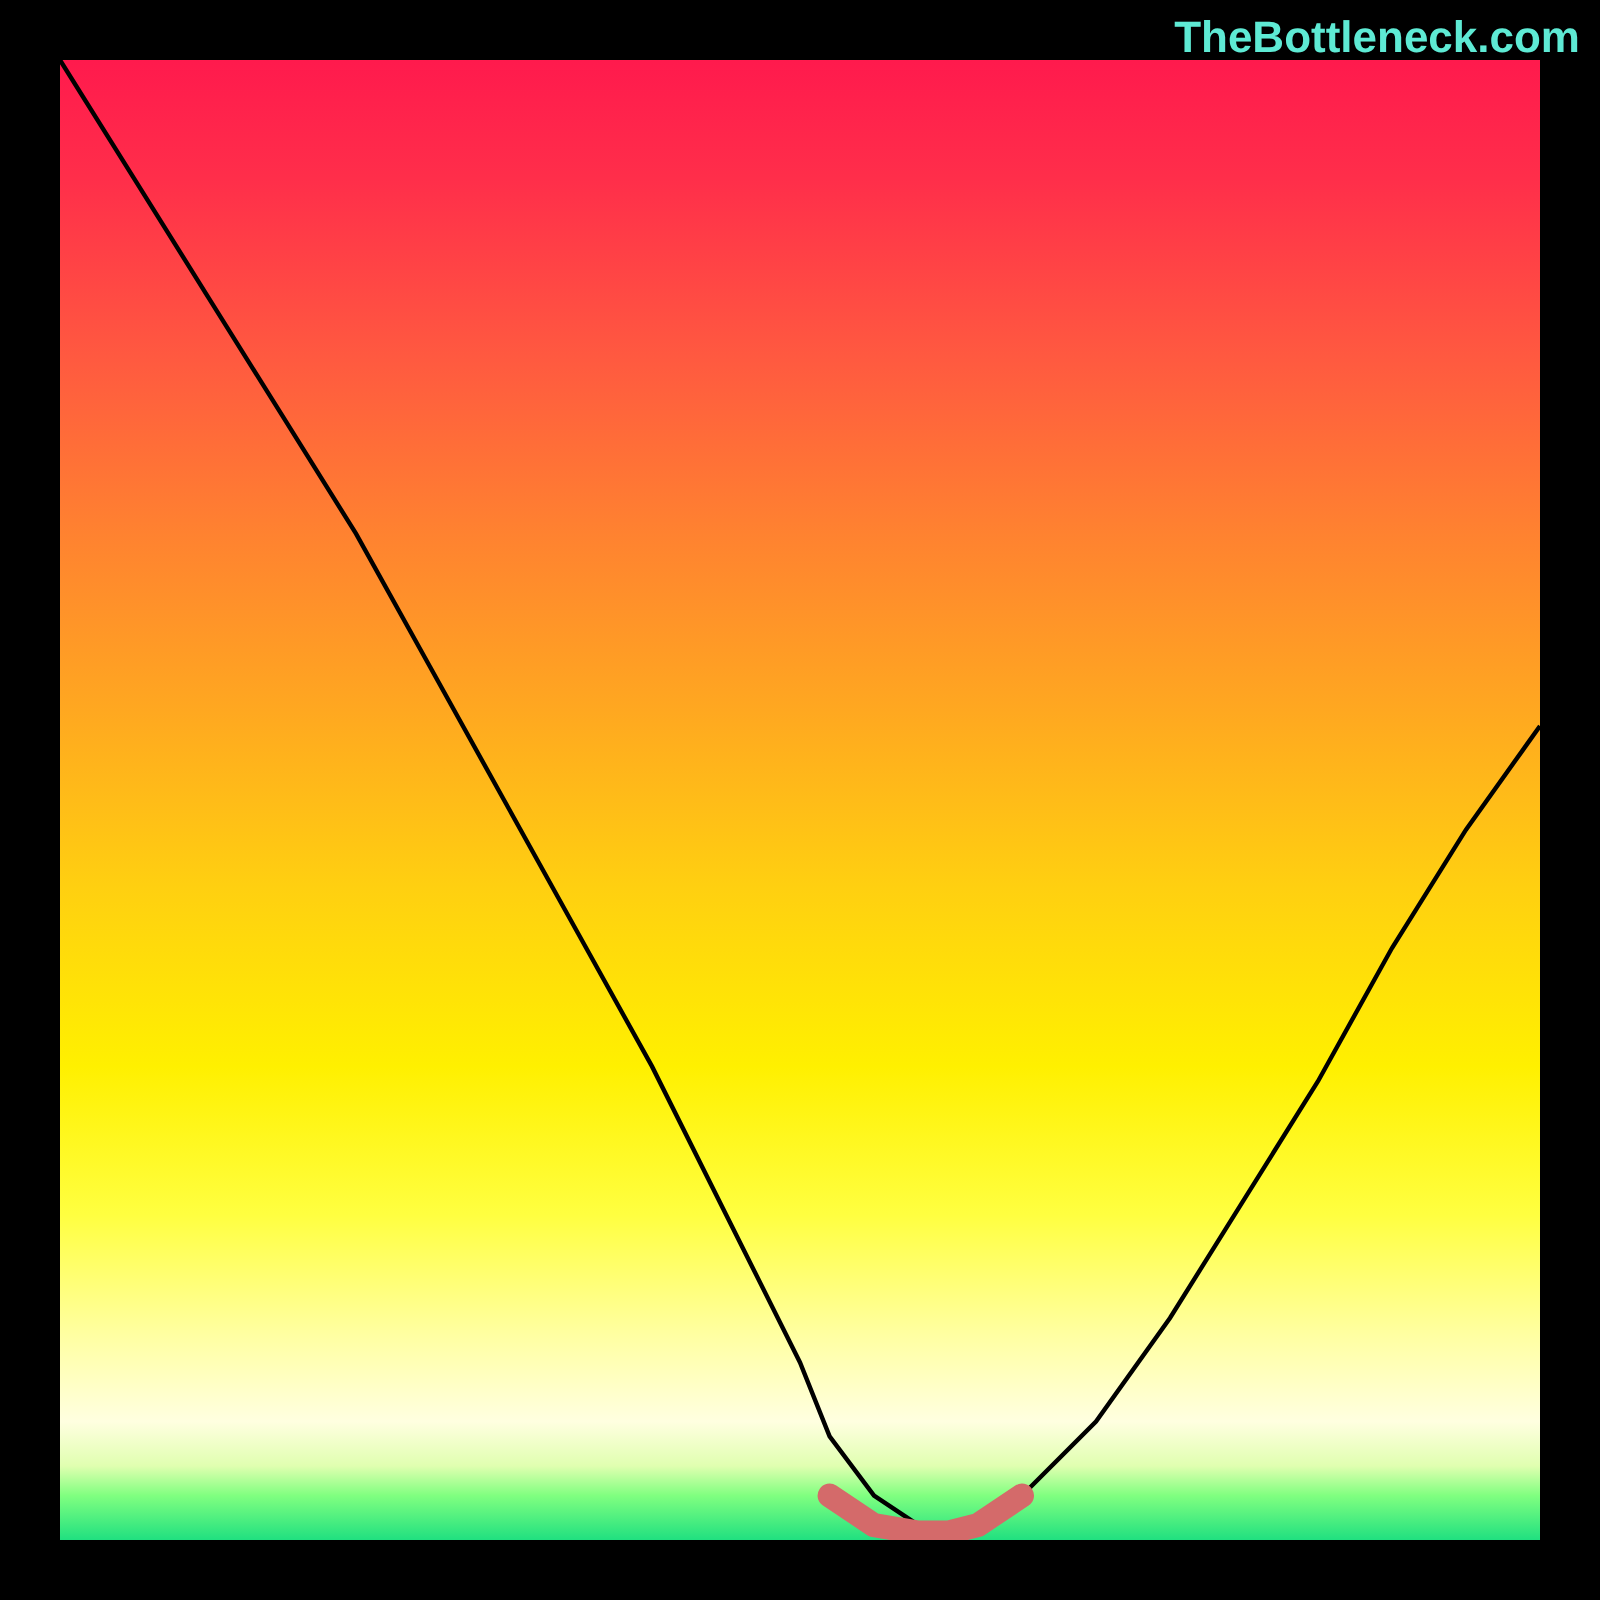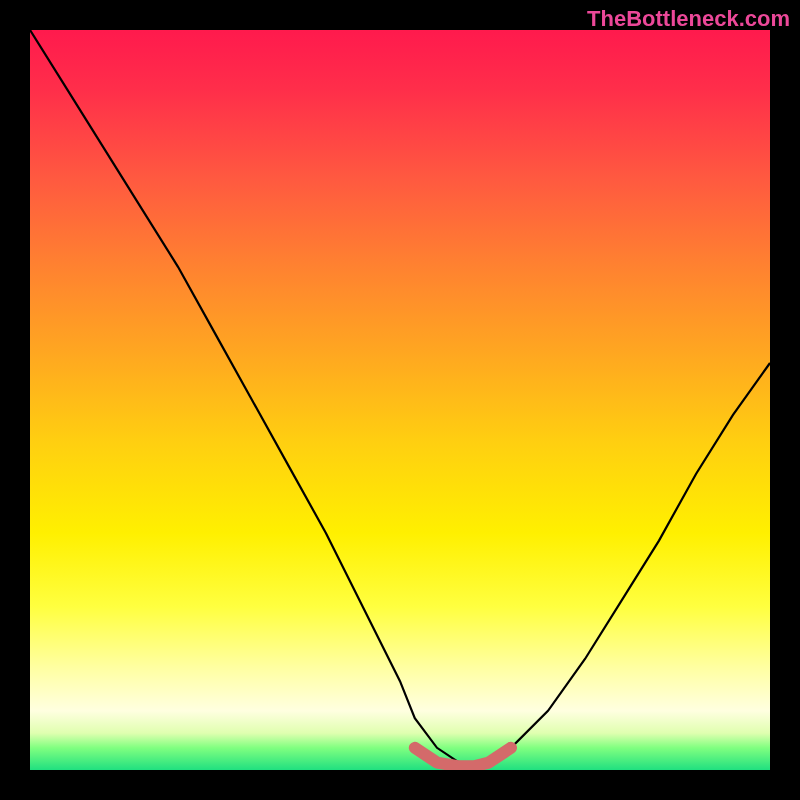--- a/index.html
+++ b/index.html
@@ -9,21 +9,21 @@
     height: 800px;
     background: #000;
     position: relative;
     overflow: hidden;
     font-family: Arial, Helvetica, sans-serif;
   }
   .attribution {
     position: absolute;
     top: 6px;
     right: 10px;
-    color: #ec4899;
+    color: #5eead4;
     font-size: 22px;
     font-weight: bold;
     z-index: 10;
   }
   .plot-area {
     position: absolute;
     left: 30px;
     top: 30px;
     width: 740px;
     height: 740px;

